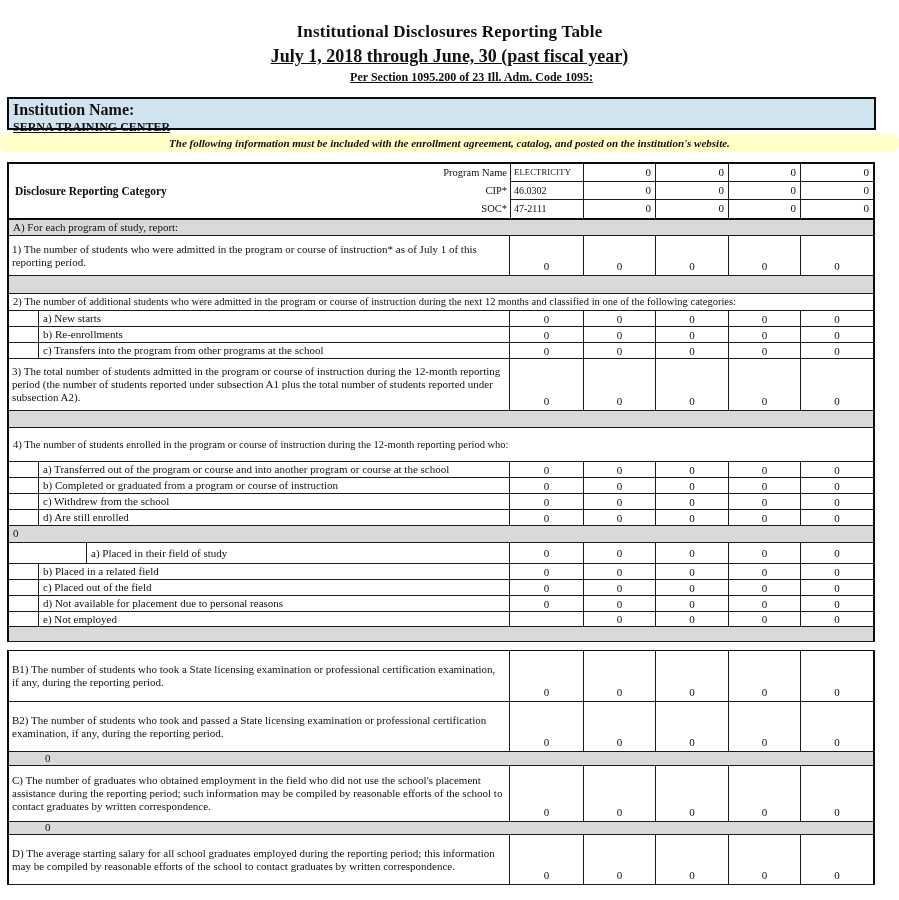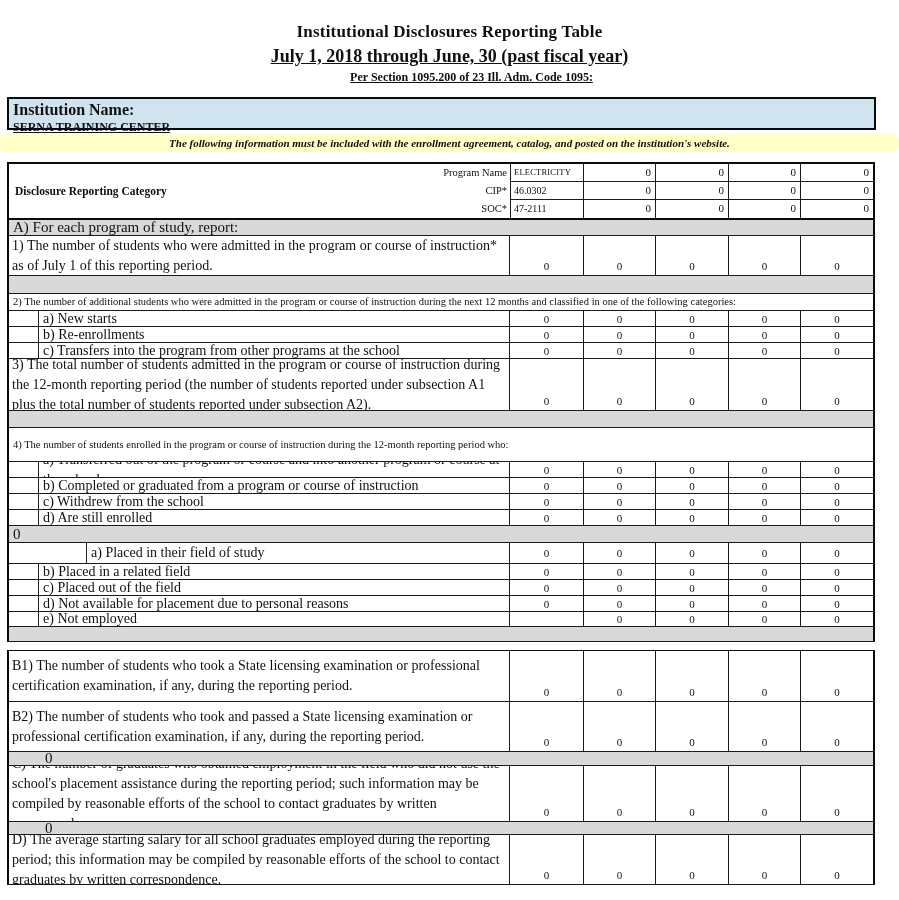--- a/index.html
+++ b/index.html
@@ -35,29 +35,29 @@
   
   .trow{box-sizing:border-box;border-left:2px solid #0a0a0a;border-right:2px solid #0a0a0a;
         border-bottom:1.4px solid #1a1a1a;background:#fff;}
   .trow.data{display:grid;grid-template-columns:1fr 73px 72px 73px 72px 73px;}
   .trow.section,.trow.divider{background:#d9d9d9;display:flex;align-items:center;}
   .trow.note{display:flex;align-items:center;}
   .trow.gap{border:none;background:#fff;}
   .trow.bt{border-top:1.8px solid #0a0a0a;}
 
   .lcell{display:flex;align-items:center;border-right:1.6px solid #1c1c1c;overflow:hidden;}
-  .ltext{font-size:14px;line-height:20px;padding:1px 5px 1px 3px;}
+  .ltext{font-size:11px;line-height:13px;padding:1px 5px 1px 3px;}
   .ind{flex:0 0 29px;align-self:stretch;border-right:1.2px solid #1c1c1c;}
   .indent .ltext{padding-left:4px;}
   .vcell{display:flex;align-items:center;justify-content:center;font-size:11px;
          border-left:1.2px solid #1c1c1c;}
   .lcell + .vcell{border-left:none;}
   .tall .vcell{align-items:flex-end;padding-bottom:3px;}
   .ftext{font-size:10.5px;padding:1px 4px;line-height:1.25;}
-  .section .ftext{font-size:15px;}
+  .section .ftext{font-size:11px;}
 </style>
 </head>
 <body>
 
 <div class="page">
   <div class="title">Institutional Disclosures Reporting Table</div>
   <div class="sub1">July 1, 2018 through June, 30 (past fiscal year)</div>
   <div class="sub2">Per Section 1095.200 of 23 Ill. Adm. Code 1095:</div>
 
   <div class="instbox">

